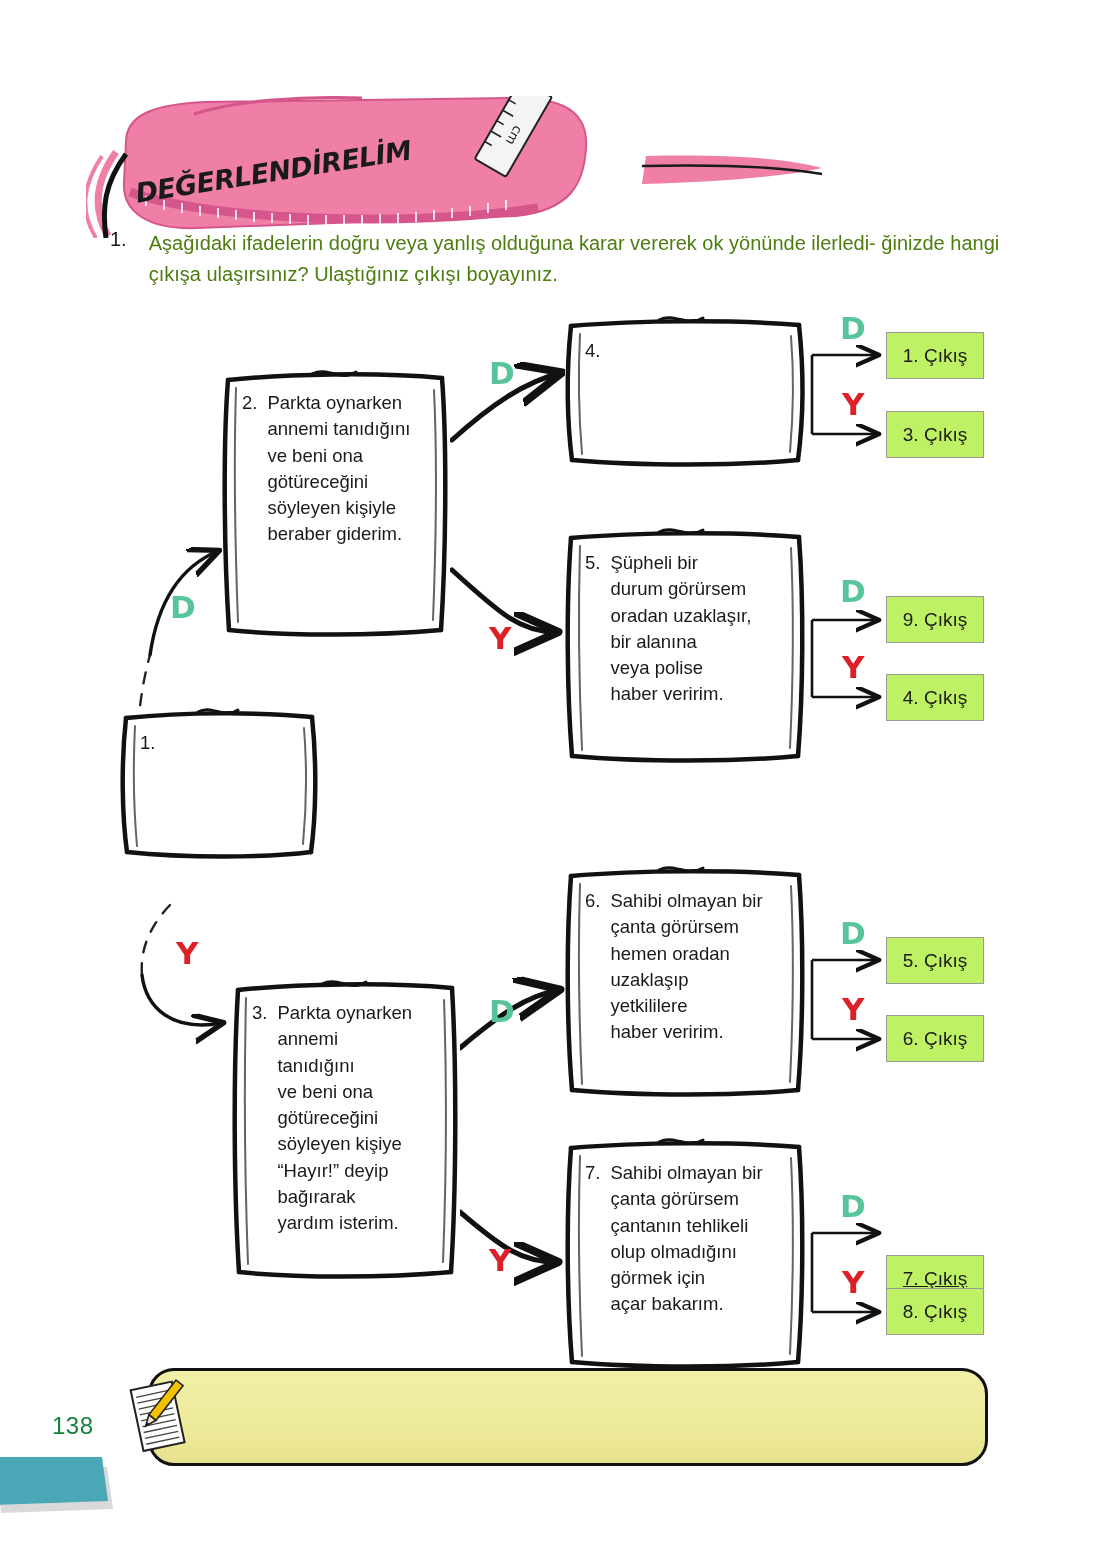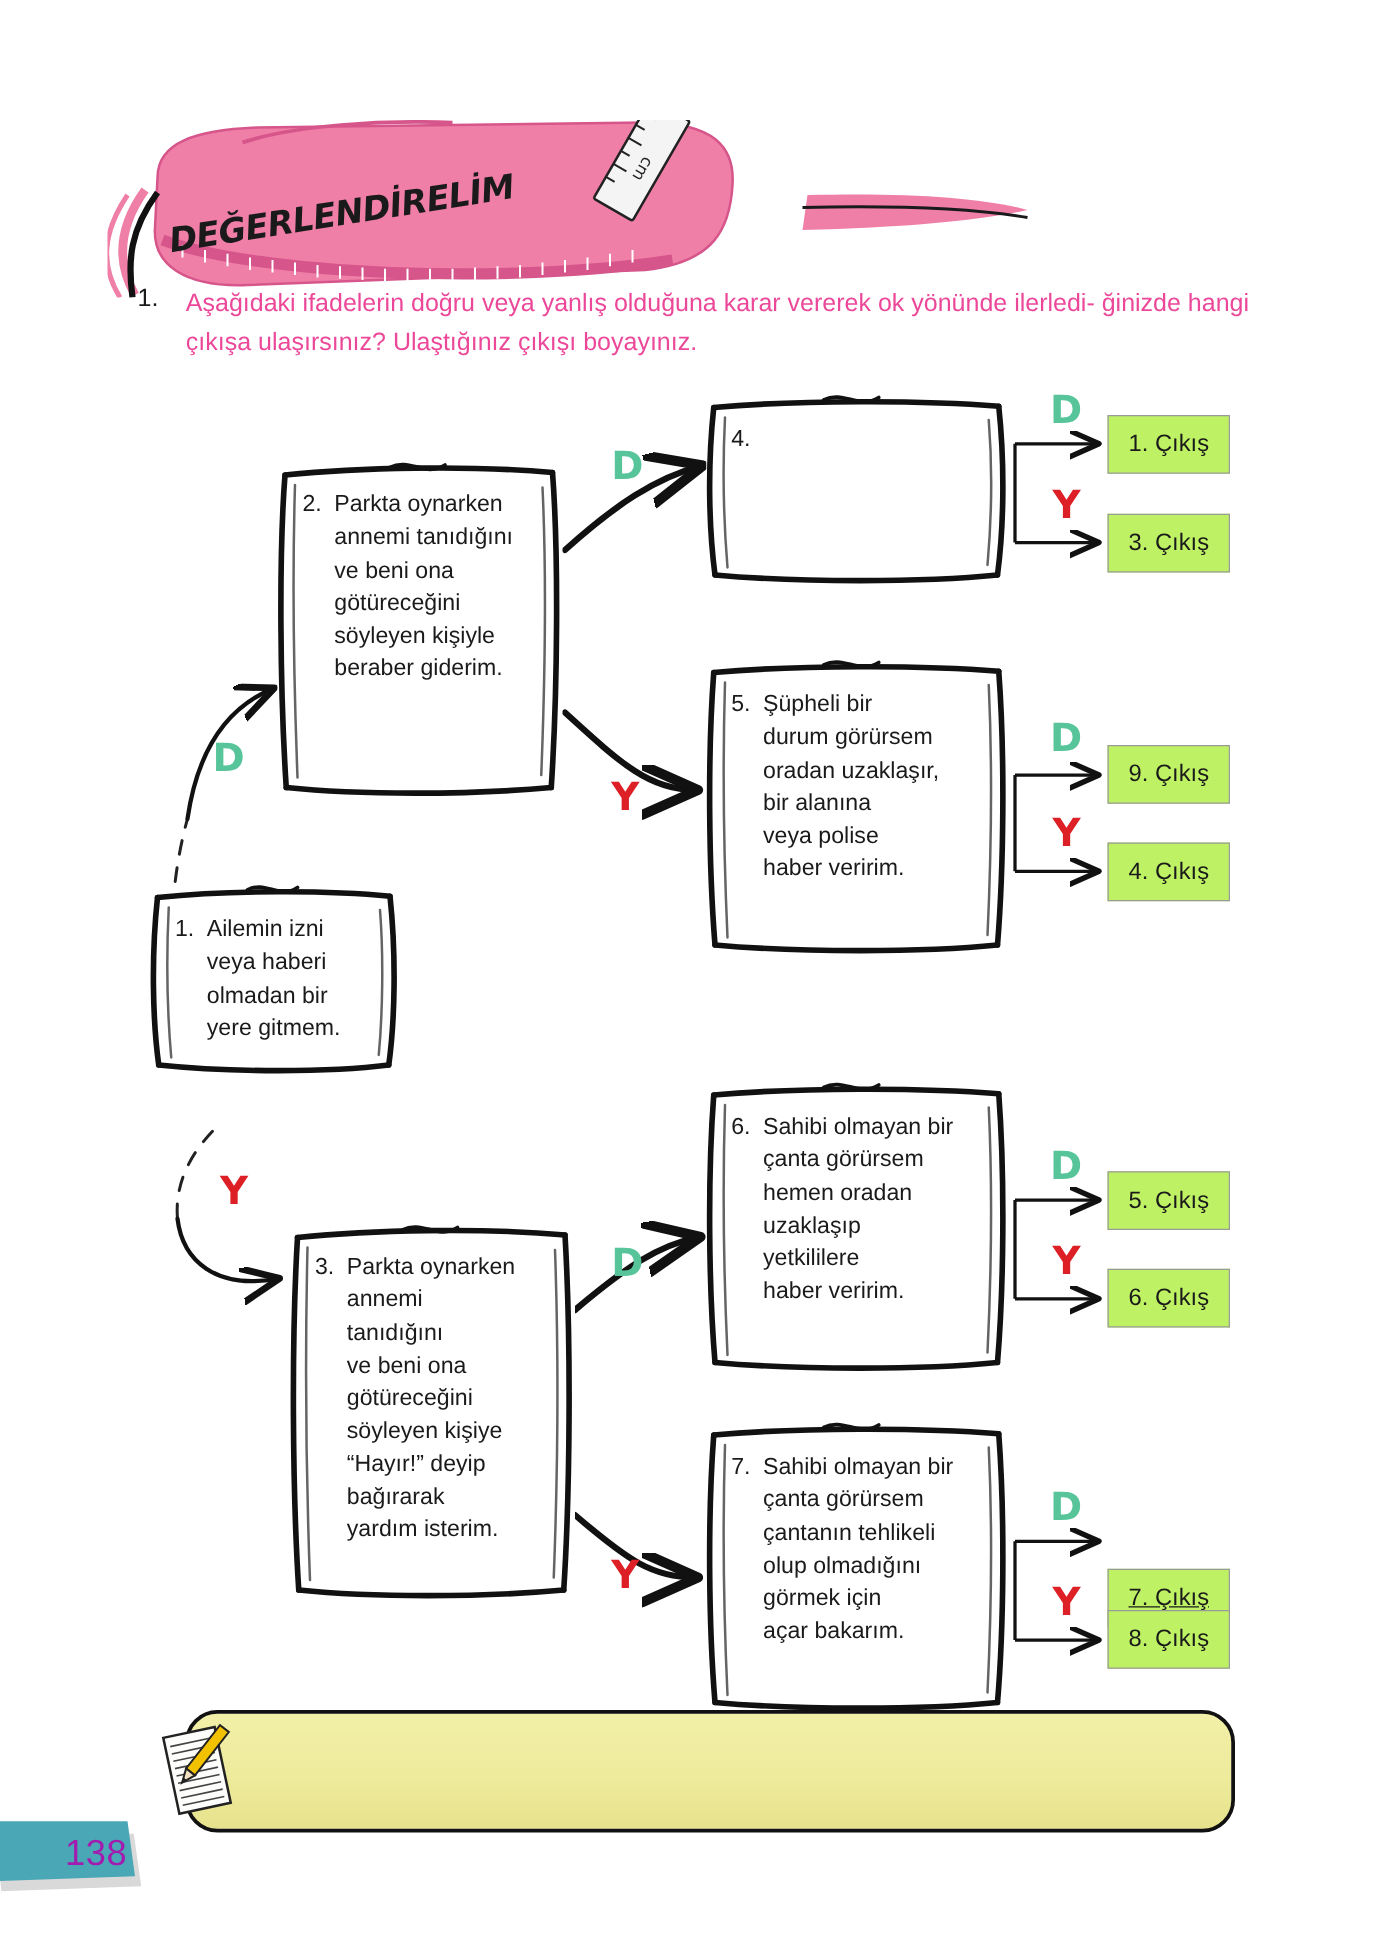--- a/index.html
+++ b/index.html
@@ -51,21 +51,21 @@
     display: flex;
     gap: 22px;
   }
   .q-num {
     font-size: 20px;
     color: #1a1a1a;
     flex: none;
   }
   .q-text {
     font-size: 20px;
-    color: #ec4899;
+    color: #4d7c0f;
     line-height: 1.55;
   }
 
   
   .sbox {
     position: absolute;
     box-sizing: border-box;
     background: #ffffff;
   }
   .sbox .sketch {
@@ -163,23 +163,23 @@
   .page-tab {
     position: absolute;
     left: -6px;
     top: 1455px;
     width: 126px;
     height: 60px;
   }
   .page-num {
     position: absolute;
     left: 52px;
-    top: 1467px;
-    font-size: 29px;
-    color: #a21caf;
+    top: 1412px;
+    font-size: 24px;
+    color: #15803d;
     letter-spacing: 0.5px;
   }
 </style>
 </head>
 <body>
 
 <div id="page">
 
   <svg class="connectors" viewBox="0 0 1106 1560">
     <defs>
@@ -343,24 +343,20 @@
       <path d="M12,14 C70,8 150,8 198,13" fill="none" stroke="#111" stroke-width="4.5" stroke-linecap="round"></path>
       <path d="M84,8 C98,0 110,16 124,6" fill="none" stroke="#111" stroke-width="3" stroke-linecap="round"></path>
       <path d="M12,14 C7,60 8,112 13,148" fill="none" stroke="#111" stroke-width="4.5" stroke-linecap="round"></path>
       <path d="M198,13 C203,60 202,112 197,148" fill="none" stroke="#111" stroke-width="4.5" stroke-linecap="round"></path>
       <path d="M13,148 C70,154 150,154 197,148" fill="none" stroke="#111" stroke-width="4.5" stroke-linecap="round"></path>
       <path d="M21,22 C19,62 20,108 23,142" fill="none" stroke="#111" stroke-width="2" stroke-linecap="round" opacity=".65"></path>
       <path d="M190,24 C193,62 192,108 189,140" fill="none" stroke="#111" stroke-width="2" stroke-linecap="round" opacity=".65"></path>
     </svg>
     <div class="sbox-inner">
       <div class="sbox-num">1.</div>
-      <div class="sbox-text">Ailemin izni
-veya haberi
-olmadan bir
-yere gitmem.</div>
     </div>
   </div>
 
   <div class="sbox" style="left:232px; top:980px; width:228px; height:300px;">
     <svg class="sketch" viewBox="0 0 240 312" preserveAspectRatio="none">
       <path d="M12,16 C70,10 160,8 226,14" fill="none" stroke="#111" stroke-width="4.5" stroke-linecap="round"></path>
       <path d="M96,10 C112,2 124,18 140,8" fill="none" stroke="#111" stroke-width="3" stroke-linecap="round"></path>
       <path d="M12,16 C7,100 8,220 13,298" fill="none" stroke="#111" stroke-width="4.5" stroke-linecap="round"></path>
       <path d="M226,14 C231,100 230,220 225,298" fill="none" stroke="#111" stroke-width="4.5" stroke-linecap="round"></path>
       <path d="M13,298 C70,304 160,304 225,298" fill="none" stroke="#111" stroke-width="4.5" stroke-linecap="round"></path>

